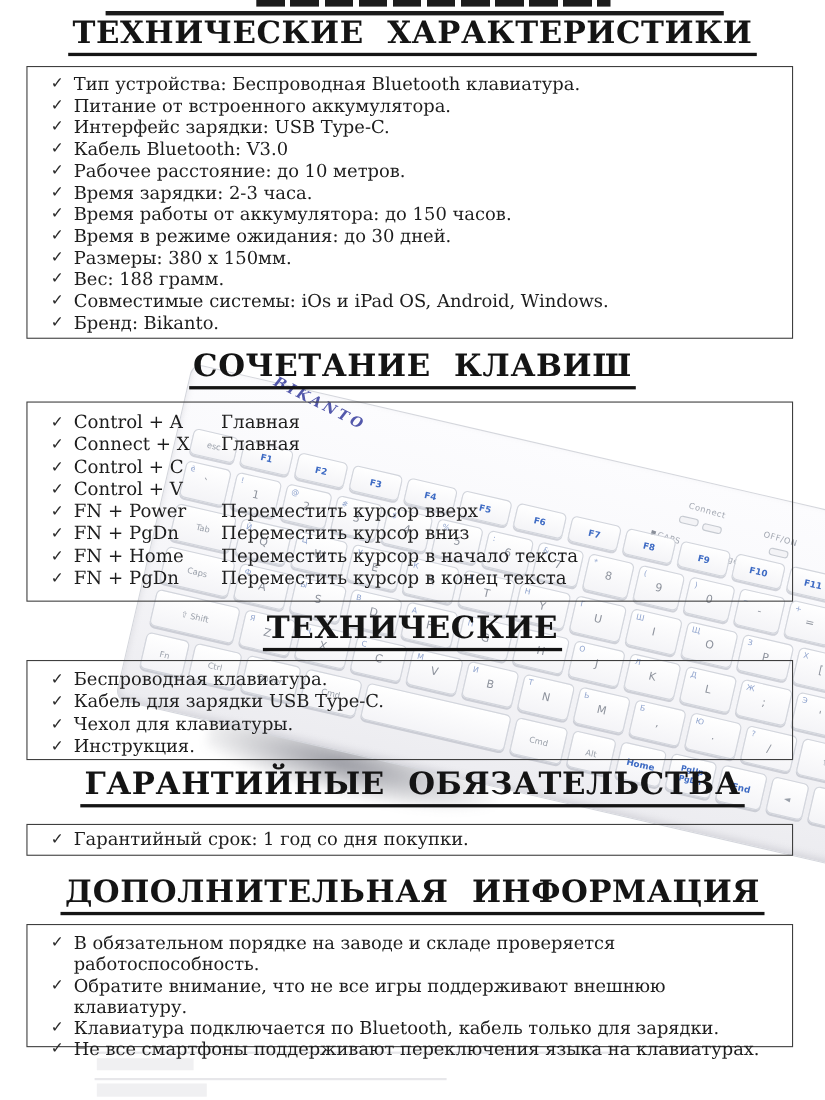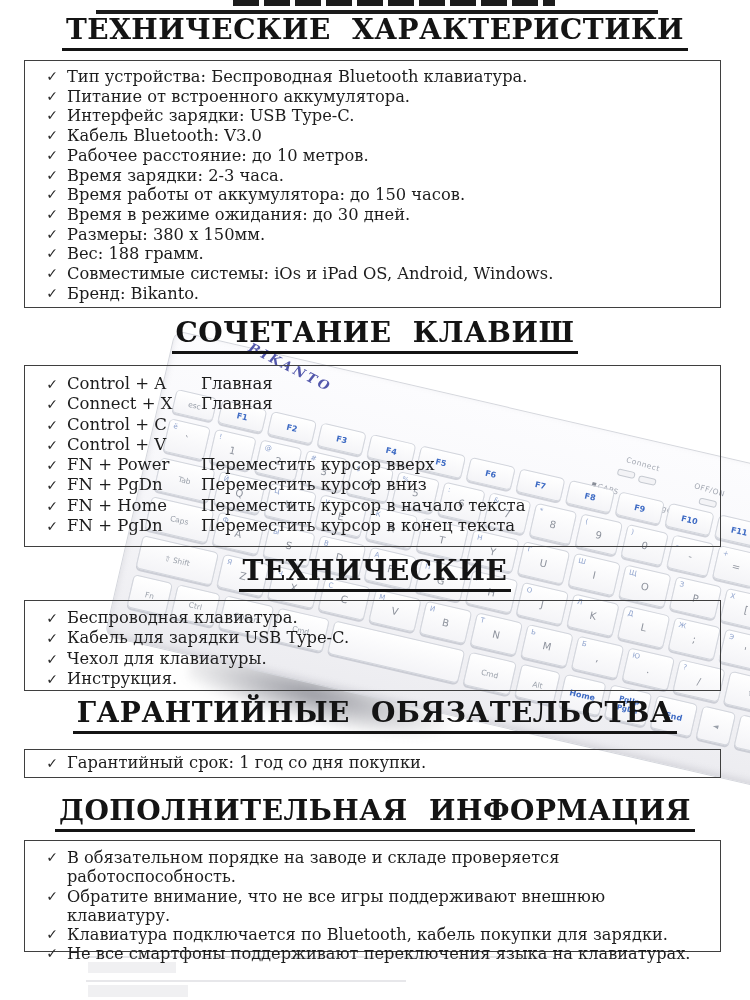--- a/index.html
+++ b/index.html
@@ -498,21 +498,21 @@
         <span class="chk">✓</span>
         <span class="txt">В обязательном порядке на заводе и складе проверяется
 работоспособность.</span>
       </div>
       <div class="item">
         <span class="chk">✓</span>
         <span class="txt">Обратите внимание, что не все игры поддерживают внешнюю клавиатуру.</span>
       </div>
       <div class="item">
         <span class="chk">✓</span>
-        <span class="txt">Клавиатура подключается по Bluetooth, кабель покупки для зарядки.</span>
+        <span class="txt">Клавиатура подключается по Bluetooth, кабель только для зарядки.</span>
       </div>
       <div class="item">
         <span class="chk">✓</span>
         <span class="txt">Не все смартфоны поддерживают переключения языка на клавиатурах.</span>
       </div>
     </div>
 
   <div class="ghost-a"></div>
   <div class="ghost-b"></div>
   <div class="ghost-c"></div>

